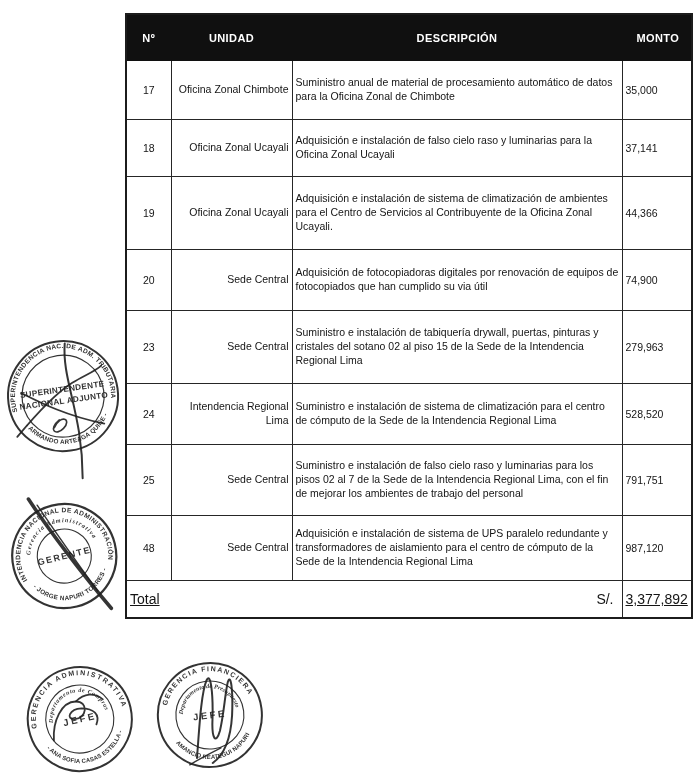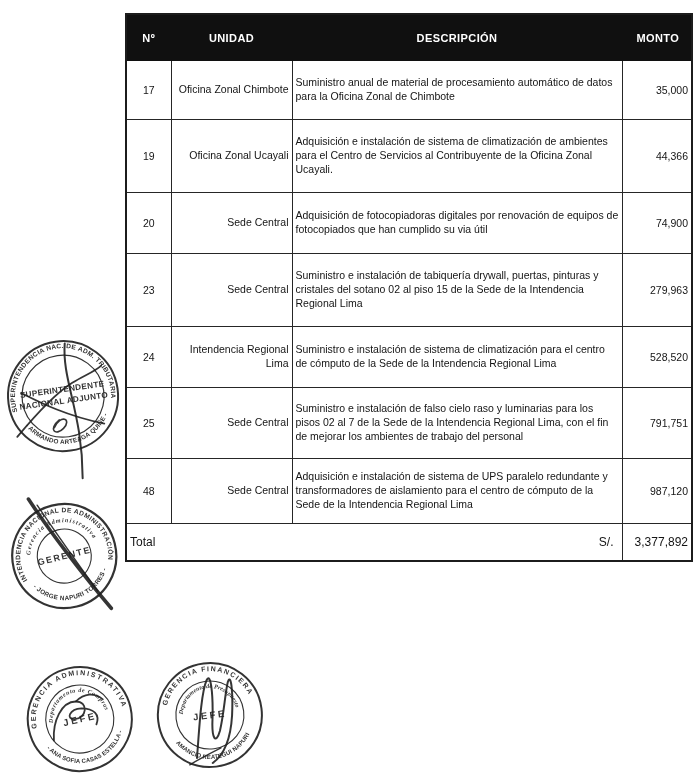--- a/index.html
+++ b/index.html
@@ -21,24 +21,24 @@
     letter-spacing:.4px;height:45px;border:1px solid #101010;
     text-align:center;padding:0 14px;
   }
   table.doc td{
     border:1px solid #262626;font-size:10.5px;vertical-align:middle;
     padding:5px 3px;color:#141414;
   }
   td.num{text-align:center;font-size:11px;width:45px;}
   td.uni{text-align:right;line-height:1.3;}
   td.desc{text-align:left;line-height:1.32;padding-left:5px;padding-right:3px;}
-  td.monto{text-align:right;font-size:11px;padding-right:3px;}
+  td.monto{font-size:11px;padding-right:3px;}
   tr.rh48 td{height:48px}  tr.rh46 td{height:46px}  tr.rh62 td{height:62px}
   tr.rh50 td{height:50px}  tr.rh60 td{height:60px}  tr.rh54 td{height:54px}
-  tr.total-row td{height:26px;font-size:12px;}
+  tr.total-row td{height:26px;font-size:14px;text-decoration:underline;}
   td.total-cell{padding-left:72px;text-align:left;}
   td.total-cell .cur{float:right;padding-right:5px;}
 
   
   .stamp{position:absolute;overflow:visible;}
   .stamp text{fill:#343434;}
   .ringtext{font-family:"Liberation Sans",sans-serif;font-weight:bold;}
   .innertext{font-family:"Liberation Serif",serif;font-style:italic;font-weight:bold;}
   .ctext{font-family:"Liberation Sans",sans-serif;font-weight:bold;}
   .ring{fill:none;stroke:#333333;}
@@ -68,20 +68,26 @@
         <th>MONTO</th>
       </tr>
     </thead>
     <tbody>
       <tr class="rh48">
         <td class="num">17</td>
         <td class="uni">Oficina Zonal Chimbote</td>
         <td class="desc">Suministro anual de material de procesamiento automático de datos para la Oficina Zonal de Chimbote</td>
         <td class="monto">35,000</td>
       </tr>
+      <tr class="rh46">
+        <td class="num">18</td>
+        <td class="uni">Oficina Zonal Ucayali</td>
+        <td class="desc">Adquisición e instalación de falso cielo raso y luminarias para la Oficina Zonal Ucayali</td>
+        <td class="monto">37,141</td>
+      </tr>
       <tr class="rh62">
         <td class="num">19</td>
         <td class="uni">Oficina Zonal Ucayali</td>
         <td class="desc">Adquisición e instalación de sistema de climatización de ambientes para el Centro de Servicios al Contribuyente de la Oficina Zonal Ucayali.</td>
         <td class="monto">44,366</td>
       </tr>
       <tr class="rh50">
         <td class="num">20</td>
         <td class="uni">Sede Central</td>
         <td class="desc">Adquisición de fotocopiadoras digitales por renovación de equipos de fotocopiados que han cumplido su via útil</td>

